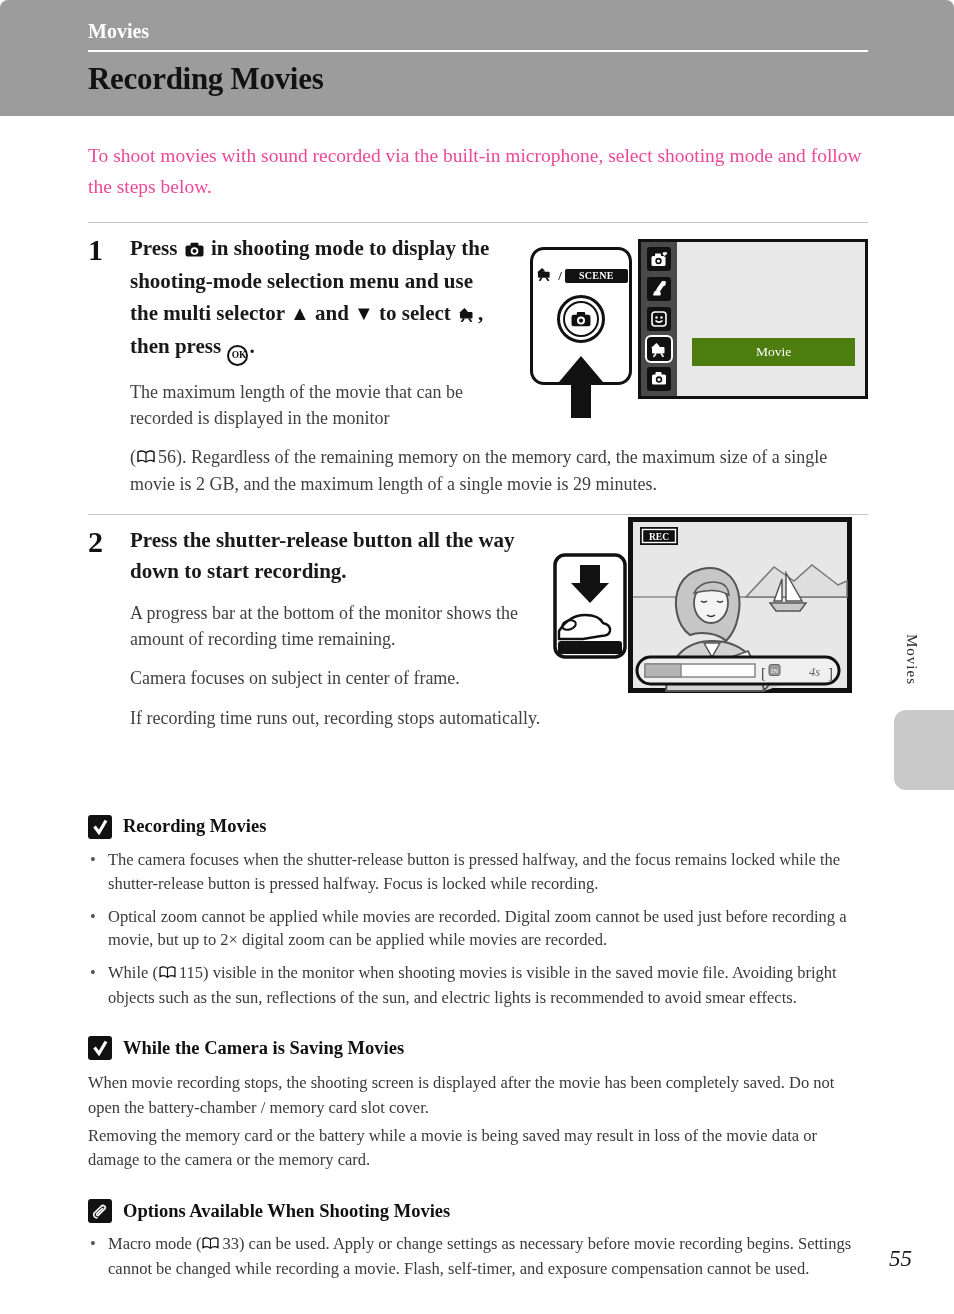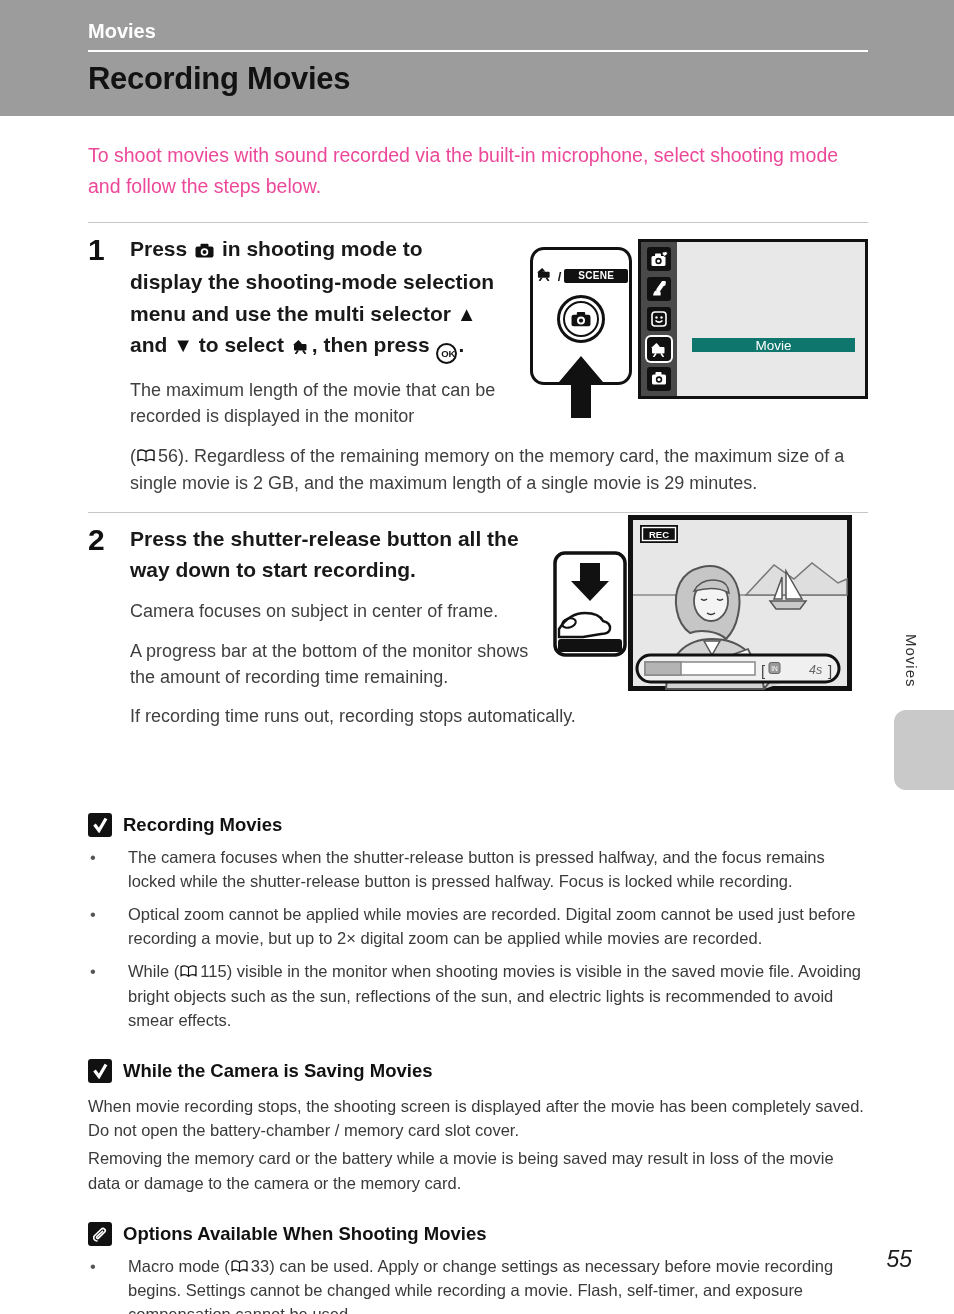--- a/index.html
+++ b/index.html
@@ -1,17 +1,17 @@
 <!DOCTYPE html>
 <html><head>
 <meta charset="utf-8">
 <style>
   html,body{margin:0;padding:0;background:#fff;}
   .page{position:relative;width:954px;height:1314px;background:#fff;overflow:hidden;
-        font-family:Liberation Sans, sans-serif;color:#222;}
+        font-family:Liberation Serif, serif;color:#222;border-radius:8px;}
 
   
   .hdr{height:116px;background:#9c9c9c;box-sizing:border-box;padding:0 86px 0 88px;}
   .hdr-sec{color:#fff;font-weight:700;font-size:20px;padding-top:20px;}
   .hdr-line{height:2px;background:#fff;margin-top:7px;}
   .hdr-title{color:#121212;font-weight:700;font-size:31px;margin-top:9px;letter-spacing:-0.3px;}
 
   
   .content{padding:0 86px 0 88px;}
   .intro{font-size:19.5px;line-height:1.6;color:#ec4899;margin:24px 0 20px;}
@@ -55,35 +55,35 @@
   .fb-arrow{position:absolute;left:50%;transform:translateX(-50%);bottom:-36px;line-height:0;}
 
   .menu-shot{position:absolute;right:0;top:16px;width:230px;height:160px;border:3px solid #111;
              background:#e8e8e8;box-sizing:border-box;display:flex;}
   .mstrip{width:36px;background:#4a4a4a;display:flex;flex-direction:column;align-items:center;
           justify-content:space-between;padding:5px 0;box-sizing:border-box;}
   .mi{width:24px;height:24px;background:#111;border-radius:3px;display:flex;align-items:center;
       justify-content:center;}
   .mi.sel{box-shadow:0 0 0 2px #fff;border-radius:4px;}
   .mmain{flex:1;position:relative;}
-  .mbar{position:absolute;left:15px;right:10px;top:96px;height:14px;background:#0f766e;color:#fff;
+  .mbar{position:absolute;left:15px;right:10px;top:96px;height:28px;background:#4d7c0f;color:#fff;
         font-size:13.5px;display:flex;align-items:center;justify-content:center;}
 
   
   .hand-fig{position:absolute;right:241px;top:38px;line-height:0;}
   .rec-shot{position:absolute;right:16px;top:2px;line-height:0;}
 
   
   .note{margin-top:26px;}
   .note-h{display:flex;align-items:center;gap:11px;font-size:18.5px;font-weight:700;color:#111;}
   .nicon{width:24px;height:24px;border-radius:3px;background:#111;display:flex;align-items:center;
          justify-content:center;flex:0 0 auto;}
   .b{display:flex;font-size:16.5px;color:#3a3a3a;line-height:1.45;margin-top:9px;}
   .b .dot{width:18px;flex:0 0 auto;text-align:left;padding-left:2px;color:#555;}
-  .btxt{flex:1;margin-left:20px;}
+  .btxt{flex:1;}
   .np{font-size:16.5px;color:#3a3a3a;line-height:1.5;margin:11px 0 0;}
   .np + .np{margin-top:3px;}
 
   
   .vlabel{position:absolute;right:34px;top:634px;writing-mode:vertical-rl;font-size:15px;
           color:#2e2e2e;letter-spacing:1px;}
   .tab{position:absolute;right:0;top:710px;width:60px;height:80px;background:#c9c9c9;
        border-radius:12px 0 0 12px;}
   .pageno{position:absolute;right:42px;top:1246px;font-size:23px;font-style:italic;color:#1b1b1b;}
 </style>
@@ -202,22 +202,22 @@
       </div>
     </div>
 
     <div class="rule"></div>
 
     <div class="step s2 min2">
       <div class="step-row">
         <div class="snum">2</div>
         <div class="sbody">
           <h3 class="step-h">Press the shutter-release button all the way down to start recording.</h3>
+          <p class="sp">A progress bar at the bottom of the monitor shows the amount of recording time remaining.</p>
           <p class="sp">Camera focuses on subject in center of frame.</p>
-          <p class="sp">A progress bar at the bottom of the monitor shows the amount of recording time remaining.</p>
           <p class="sp full">If recording time runs out, recording stops automatically.</p>
         </div>
       </div>
 
       <div class="hand-fig">
         <svg width="74" height="106" viewBox="0 0 74 106">
           <rect x="2" y="2" width="70" height="102" rx="10" fill="#fff" stroke="#111" stroke-width="3.5"></rect>
           <polygon points="27,12 47,12 47,30 56,30 37,50 18,30 27,30" fill="#111"></polygon>
           <path d="M6,86 L6,78 Q16,62 32,62 Q46,62 50,70 Q58,72 57,78 Q56,83 48,83 L30,86 Z" fill="#fff" stroke="#111" stroke-width="2.4"></path>
           <ellipse cx="16" cy="72" rx="7" ry="4.5" fill="none" stroke="#111" stroke-width="2" transform="rotate(-18 16 72)"></ellipse>

